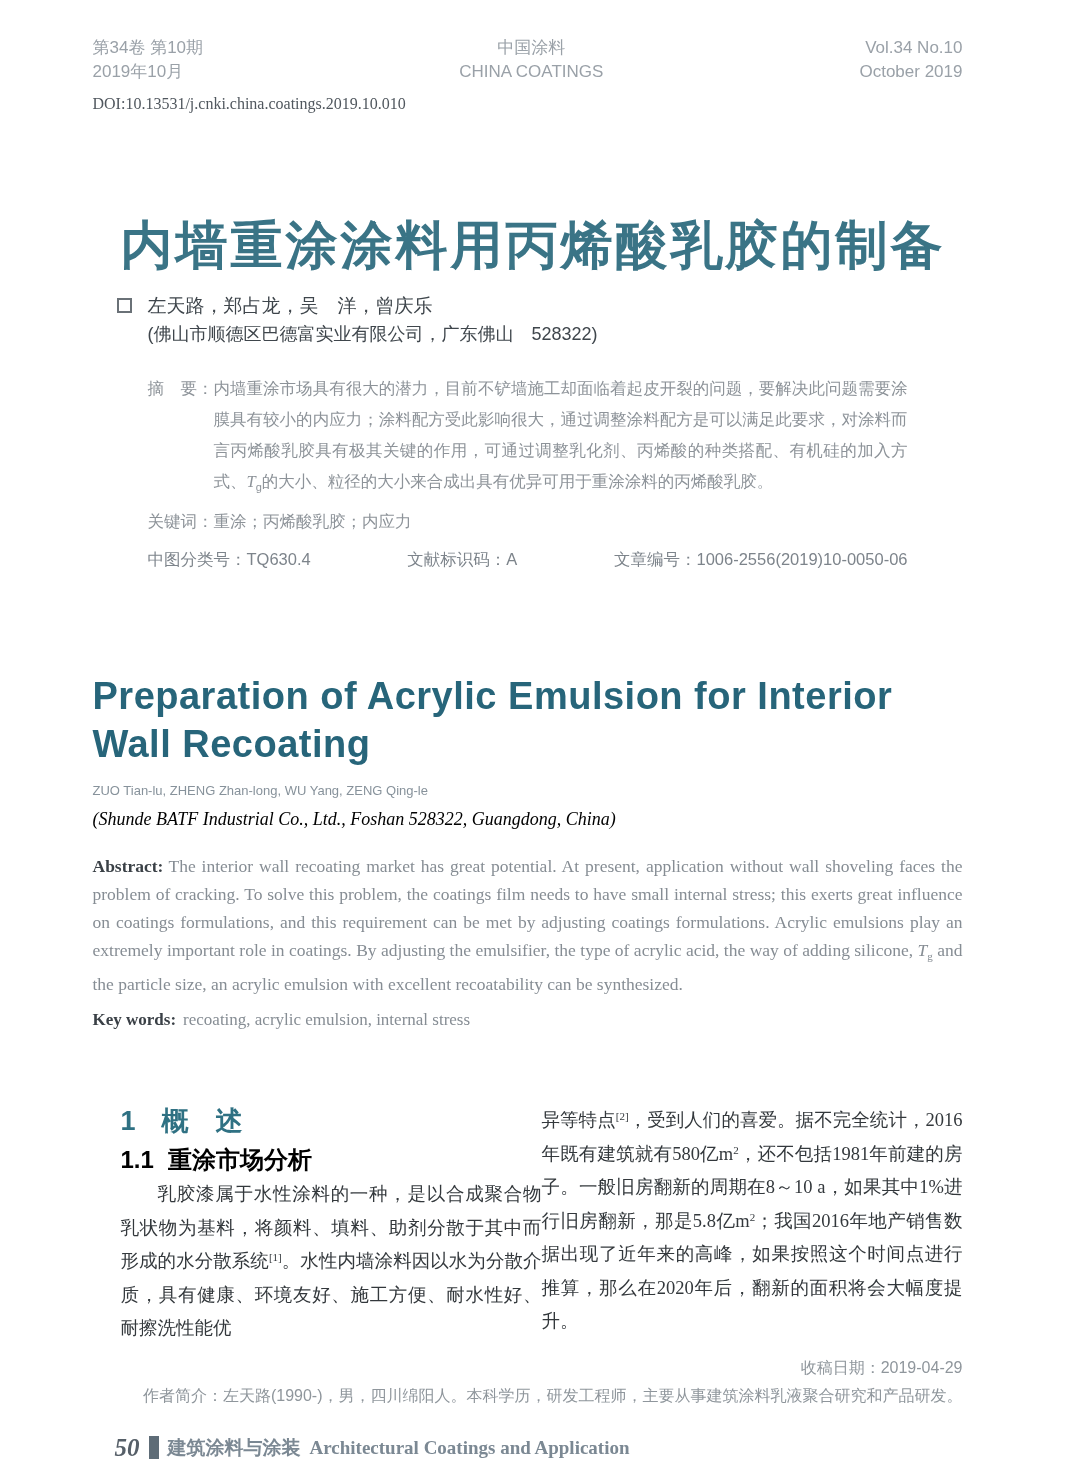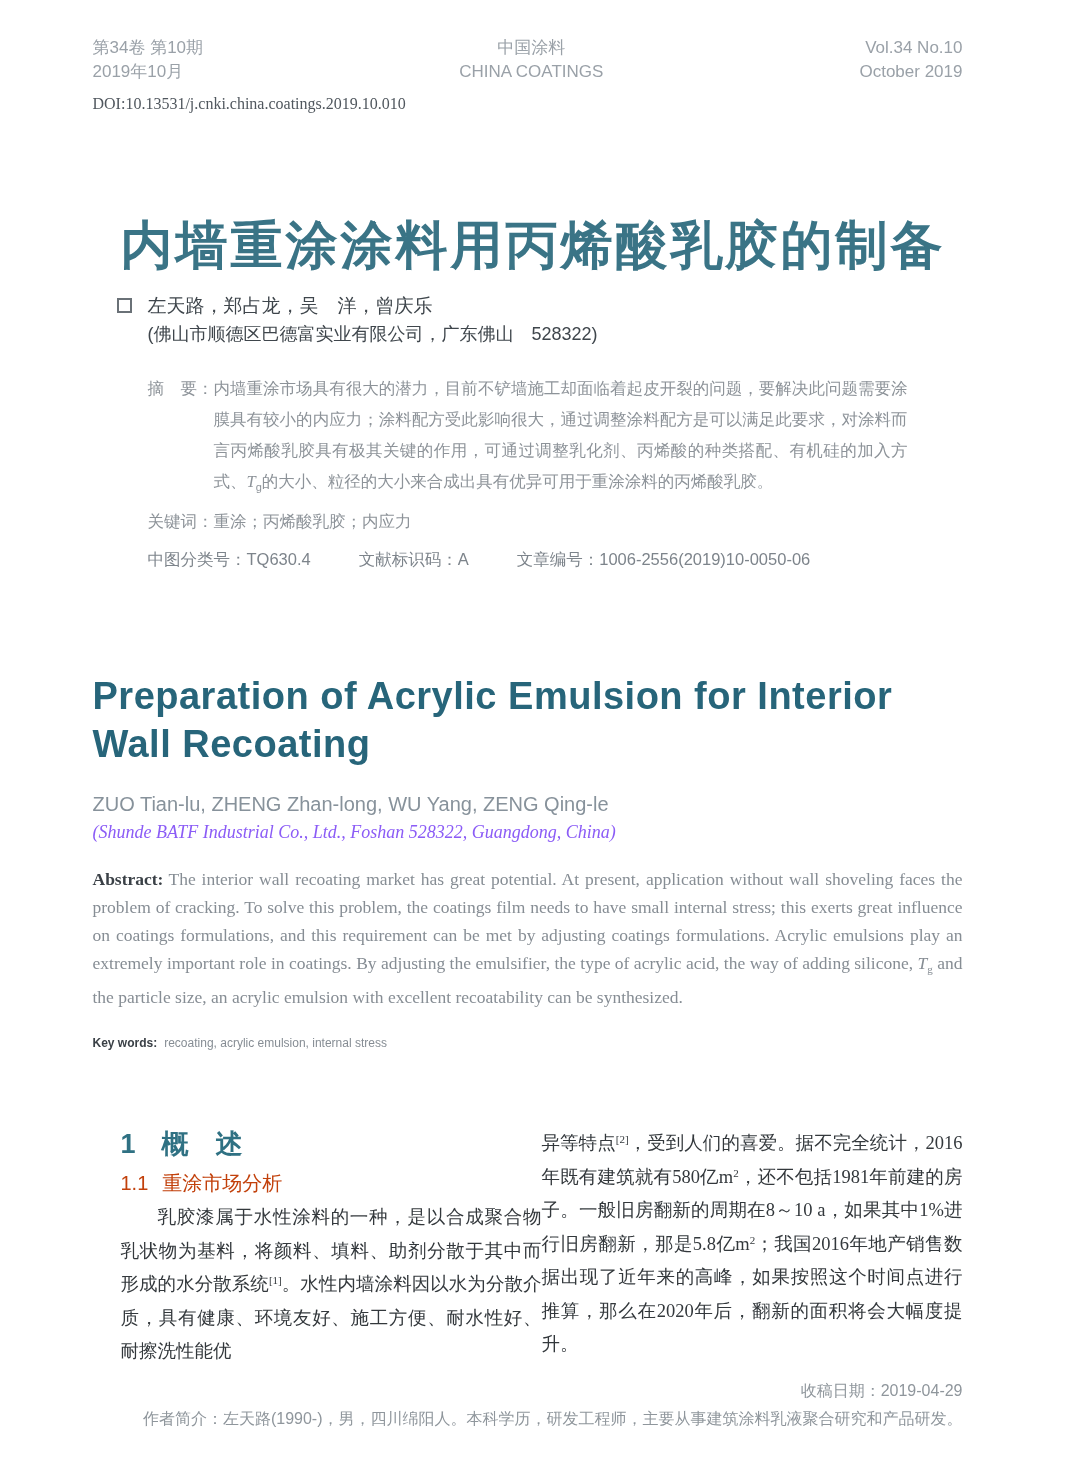--- a/index.html
+++ b/index.html
@@ -36,41 +36,41 @@
   .rule-teal{border:none;height:3px;background:var(--accent-teal);margin-top:12px;}
   
   .abs-cn-block{margin:14px 55px 0 55px;color:var(--muted-gray);font-size:16.5px;}
   .abs-row{display:flex;}
   .abs-label{flex:0 0 auto;white-space:pre;line-height:31px;}
   .abs-text{flex:1;text-align:justify;line-height:31px;}
   .abs-text i{font-style:italic;font-family:"Liberation Serif", serif;}
   sub{font-size:11px;vertical-align:-4px;}
   sup{font-size:11px;vertical-align:6px;line-height:0;}
   .kw-cn{margin-top:4px;line-height:28px;}
-  .class-row{display:flex;margin-top:12px;color:#7d848b;line-height:24px;gap:48px;}
+  .class-row{display:flex;justify-content:space-between;margin-top:12px;color:#7d848b;line-height:24px;gap:48px;}
   
   .title-en{margin-top:89px;font-size:38px;font-weight:bold;color:var(--en-title-teal);
     letter-spacing:0.5px;line-height:48px;}
-  .authors-en{margin-top:23px;font-size:20px;color:#87929b;line-height:26px;}
+  .authors-en{margin-top:10px;font-size:13px;color:#87929b;line-height:26px;}
   .affil-en{margin-top:2px;font-family:"Liberation Serif", serif;font-style:italic;
-    font-size:18px;color:#8b5cf6;line-height:26px;}
+    font-size:18px;color:#000000;line-height:26px;}
   .rule-dark{border:none;height:2px;background:var(--dark-rule);margin-top:10px;}
   .abs-en{margin-top:10px;font-family:"Liberation Serif", serif;font-size:17.5px;
     color:#868d94;line-height:28px;text-align:justify;}
   .abs-en .en-label{color:#3a4046;font-weight:bold;margin-right:5px;}
   .abs-en i{font-style:italic;}
-  .kw-en{margin-top:18px;font-family:Liberation Sans, sans-serif;font-size:12px;color:#868d94;line-height:28px;}
+  .kw-en{margin-top:8px;font-family:Liberation Serif, serif;font-size:17px;color:#868d94;line-height:28px;}
   .kw-en .en-label{color:#3a4046;font-weight:bold;margin-right:7px;}
   .rule-teal-2{border:none;height:3px;background:var(--accent-teal);margin-top:8px;}
   
   .columns{display:flex;margin:62px 0 0 28px;}
   .col{flex:1 1 0;}
   .sec-h1{color:#2f7183;font-size:27px;font-weight:bold;line-height:34px;}
   .sec-h1 .num{margin-right:26px;}
-  .sec-h2{color:#c2410c;font-size:20px;font-weight:normal;line-height:28px;margin-top:8px;}
+  .sec-h2{color:#000000;font-size:24px;font-weight:bold;line-height:28px;margin-top:8px;}
   .sec-h2 .num{margin-right:14px;}
   .body-p{font-family:"Liberation Serif", serif;font-size:18.5px;color:var(--body-text);
     line-height:33.5px;text-align:justify;}
   .col-left .body-p{margin-top:4px;text-indent:2em;}
   
   .spacer{flex:1 1 auto;}
   .rule-dark-2{border:none;height:2px;background:var(--dark-rule);}
   .footnotes{margin:8px 0 0 28px;font-size:16px;color:#8f969c;line-height:28px;text-align:right;}
   .page-footer{display:flex;align-items:center;gap:9px;margin:24px 0 0 22px;}
   .pf-num{font-family:"Liberation Serif", serif;font-style:italic;font-weight:bold;

